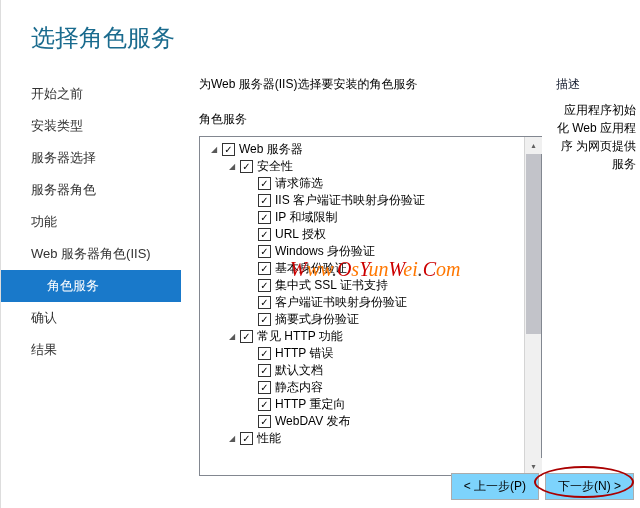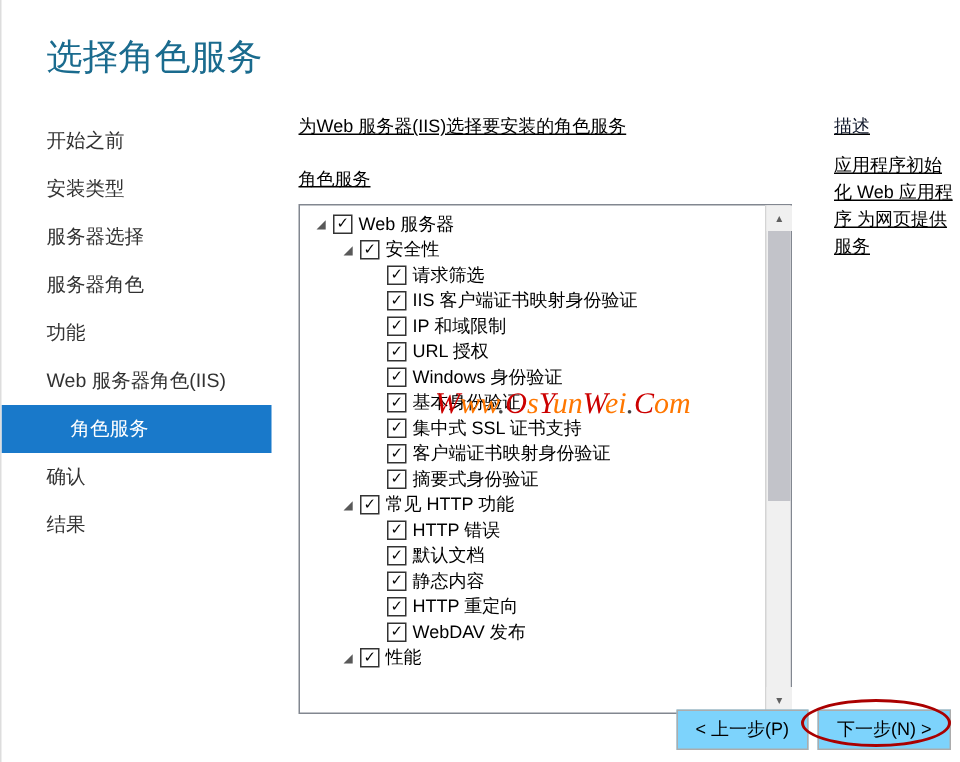--- a/index.html
+++ b/index.html
@@ -40,22 +40,21 @@
     padding-left: 46px;
   }
   .nav-item.active {
     background: #1979ca;
     color: #fff;
   }
   .main {
     flex: 1;
     padding: 4px 4px 0 18px;
     display: flex;
-    gap: 28px;
-    text-decoration: underline;
+    gap: 14px;
   }
   .main-left {
     flex: 1;
     min-width: 0;
   }
   .subtitle {
     font-size: 12px;
     color: #000;
     margin-bottom: 18px;
   }
@@ -143,20 +142,21 @@
   }
   .desc-col {
     width: 80px;
     overflow: hidden;
   }
   .desc-title { font-size: 12px; margin-bottom: 8px; color:#0f172a;}
   .desc-text {
     font-size: 12px;
     color: #000;
     line-height: 1.5;
+    text-align: right;
   }
   .footer {
     position: absolute;
     bottom: 8px;
     right: 6px;
     display: flex;
     gap: 6px;
   }
   .btn {
     border: 1px solid #acacac;

